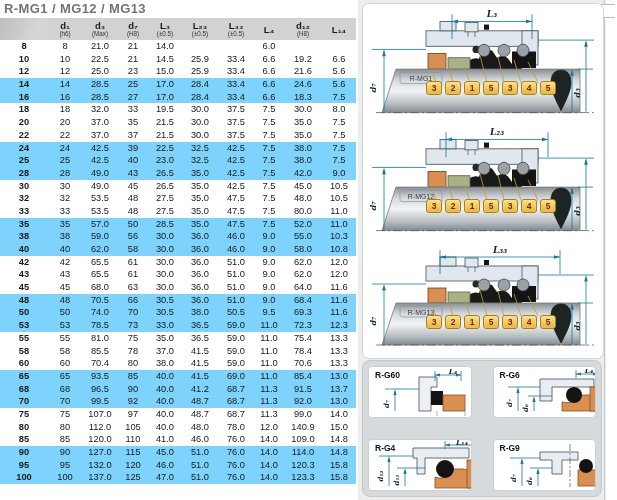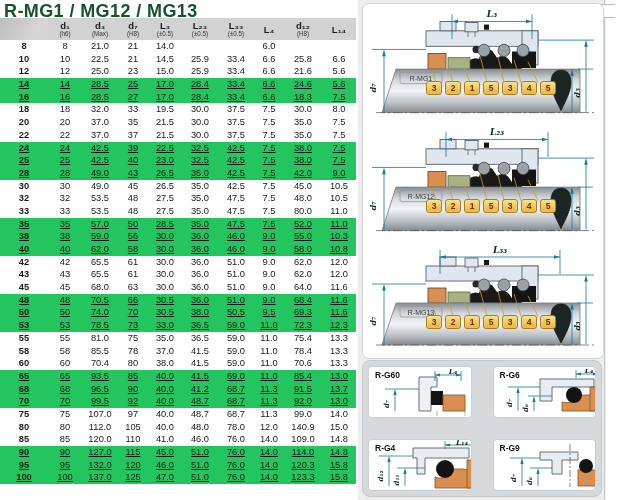--- a/index.html
+++ b/index.html
@@ -1,29 +1,29 @@
 <!DOCTYPE html>
 <html><head>
 <meta charset="utf-8">
 <style>
   html,body{margin:0;padding:0;background:#fff;}
   .page{position:relative;width:617px;height:500px;background:#fff;overflow:hidden;
         font-family:"Liberation Sans",sans-serif;color:#1a1a1a;}
 
   
-  .title{position:absolute;left:4px;top:1px;font-size:18px;font-weight:bold;letter-spacing:.4px;color:#14532d;}
+  .title{position:absolute;left:4px;top:1px;font-size:13px;font-weight:bold;letter-spacing:.4px;color:#737373;}
   table.dim{position:absolute;left:0;top:18px;width:356px;border-collapse:collapse;table-layout:fixed;}
   table.dim thead th{background:#d2d2d2;height:22px;padding:0;vertical-align:middle;}
   table.dim thead th.corner{background:linear-gradient(115deg,#bfbfbf 0%,#cacaca 40%,#d6d6d6 70%);}
   .h-main{font-size:9.5px;font-weight:bold;line-height:9px;}
   .h-note{font-size:6.3px;font-weight:normal;color:#333;line-height:7px;}
   table.dim td,table.dim tbody th{height:12.69px;padding:0;text-align:center;
         font-size:9.3px;line-height:12.6px;font-weight:normal;white-space:nowrap;}
   table.dim tbody th{font-weight:bold;}
-  table.dim tbody tr.band{background:#22c55e;text-decoration:underline;}
+  table.dim tbody tr.band{background:#7dd3fc;}
 
   
   .right-bg{position:absolute;left:358px;top:0;width:248px;height:500px;background:#ededee;}
   .diagram-panel{position:absolute;left:362px;top:3px;width:240px;height:354px;background:#fff;
         border:1px solid #d2d5d8;border-radius:7px;}
   .diagram{position:absolute;left:1px;width:236px;height:112px;}
   .tags{position:absolute;left:62px;display:flex;gap:3px;}
   .tag{display:block;width:14px;height:12px;border-radius:3px;border:1px solid #a87d1e;
        background:linear-gradient(#f8e188,#e8b540);color:#7e2507;font-size:8.5px;font-weight:bold;
        line-height:12px;text-align:center;box-shadow:inset 0 0 1px #fff;}
@@ -117,21 +117,21 @@
         </tr>
         <tr>
           <th>10</th>
           <td>10</td>
           <td>22.5</td>
           <td>21</td>
           <td>14.5</td>
           <td>25.9</td>
           <td>33.4</td>
           <td>6.6</td>
-          <td>25.8</td>
+          <td>19.2</td>
           <td>6.6</td>
         </tr>
         <tr>
           <th>12</th>
           <td>12</td>
           <td>25.0</td>
           <td>23</td>
           <td>15.0</td>
           <td>25.9</td>
           <td>33.4</td>

